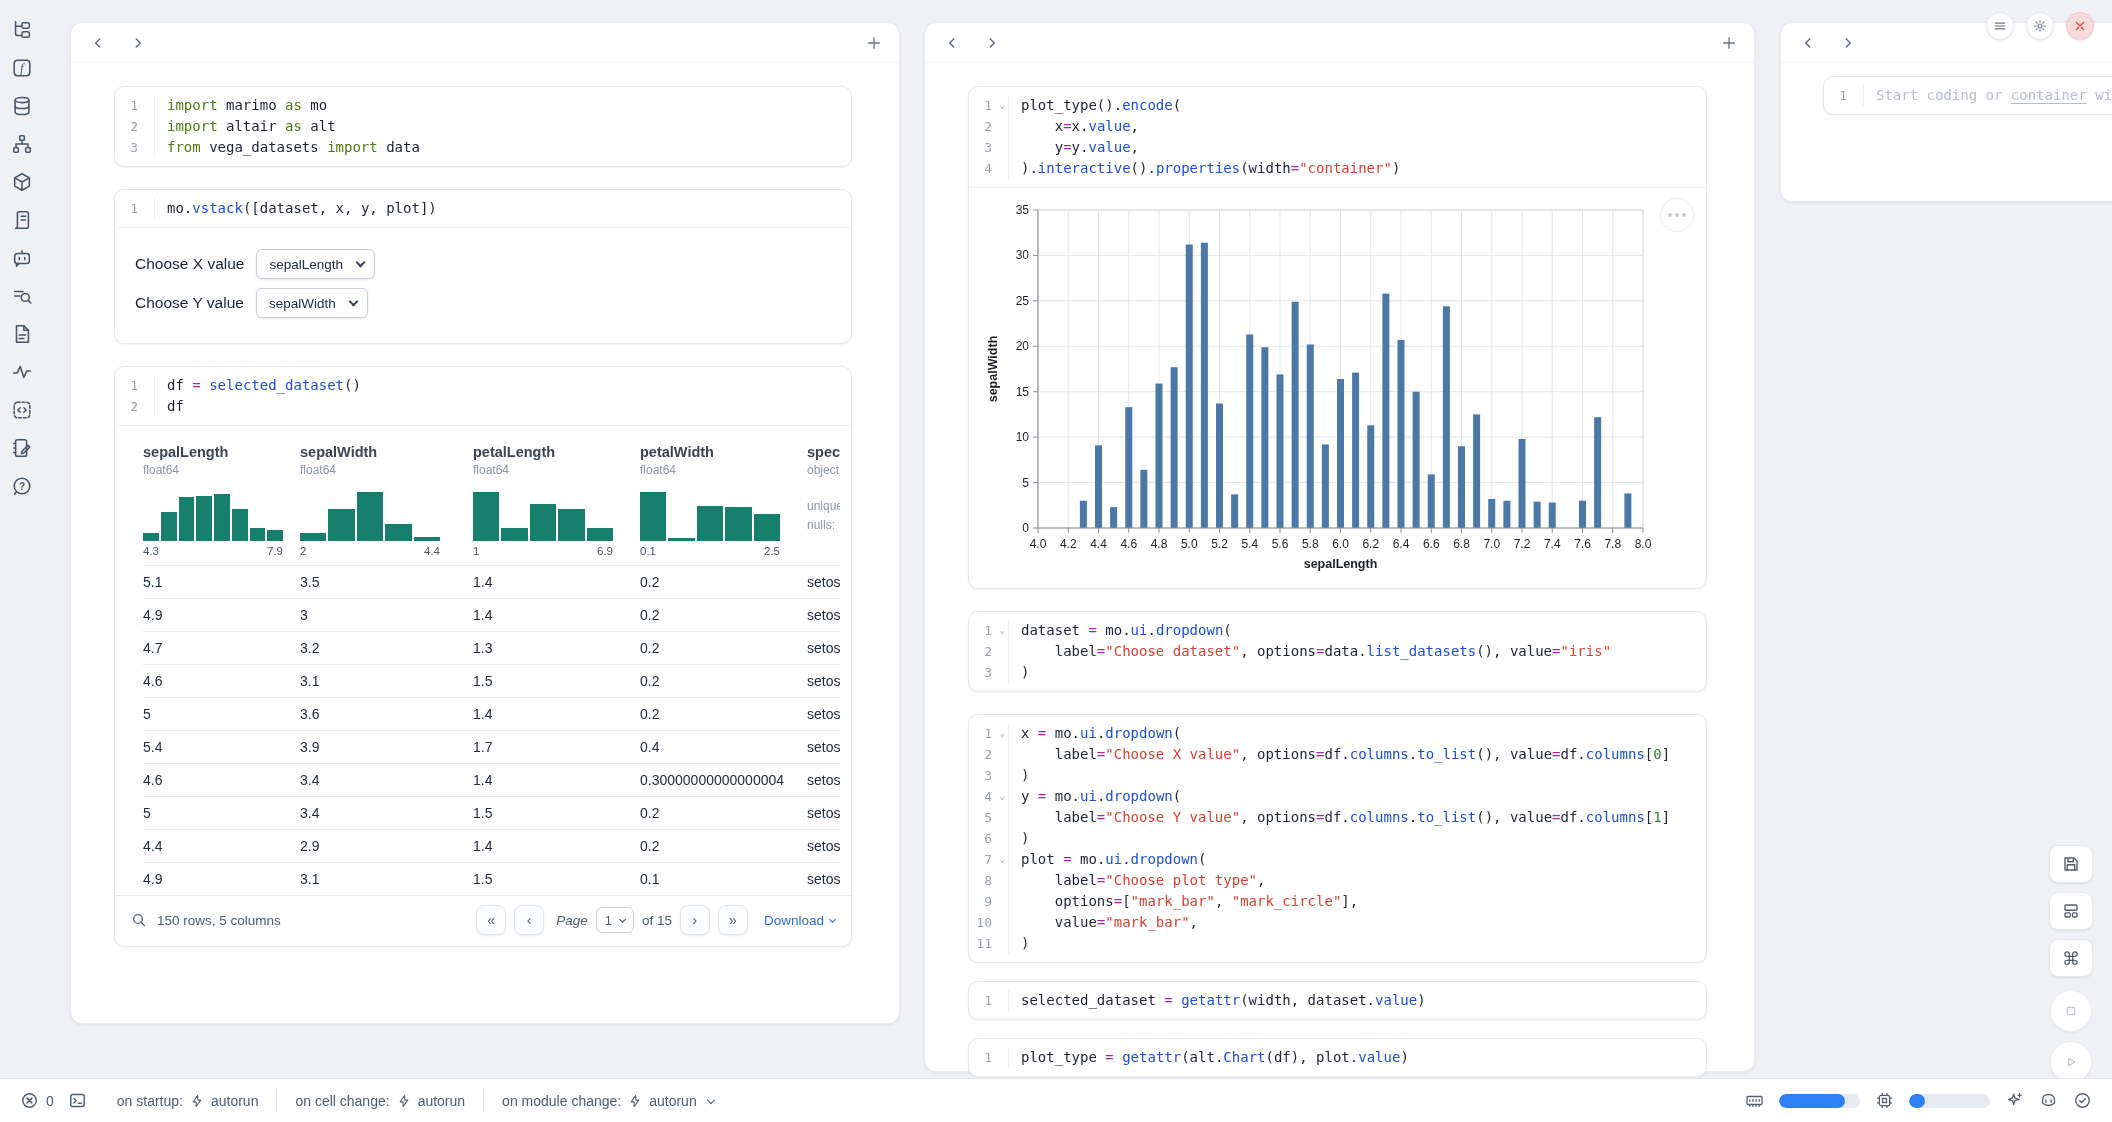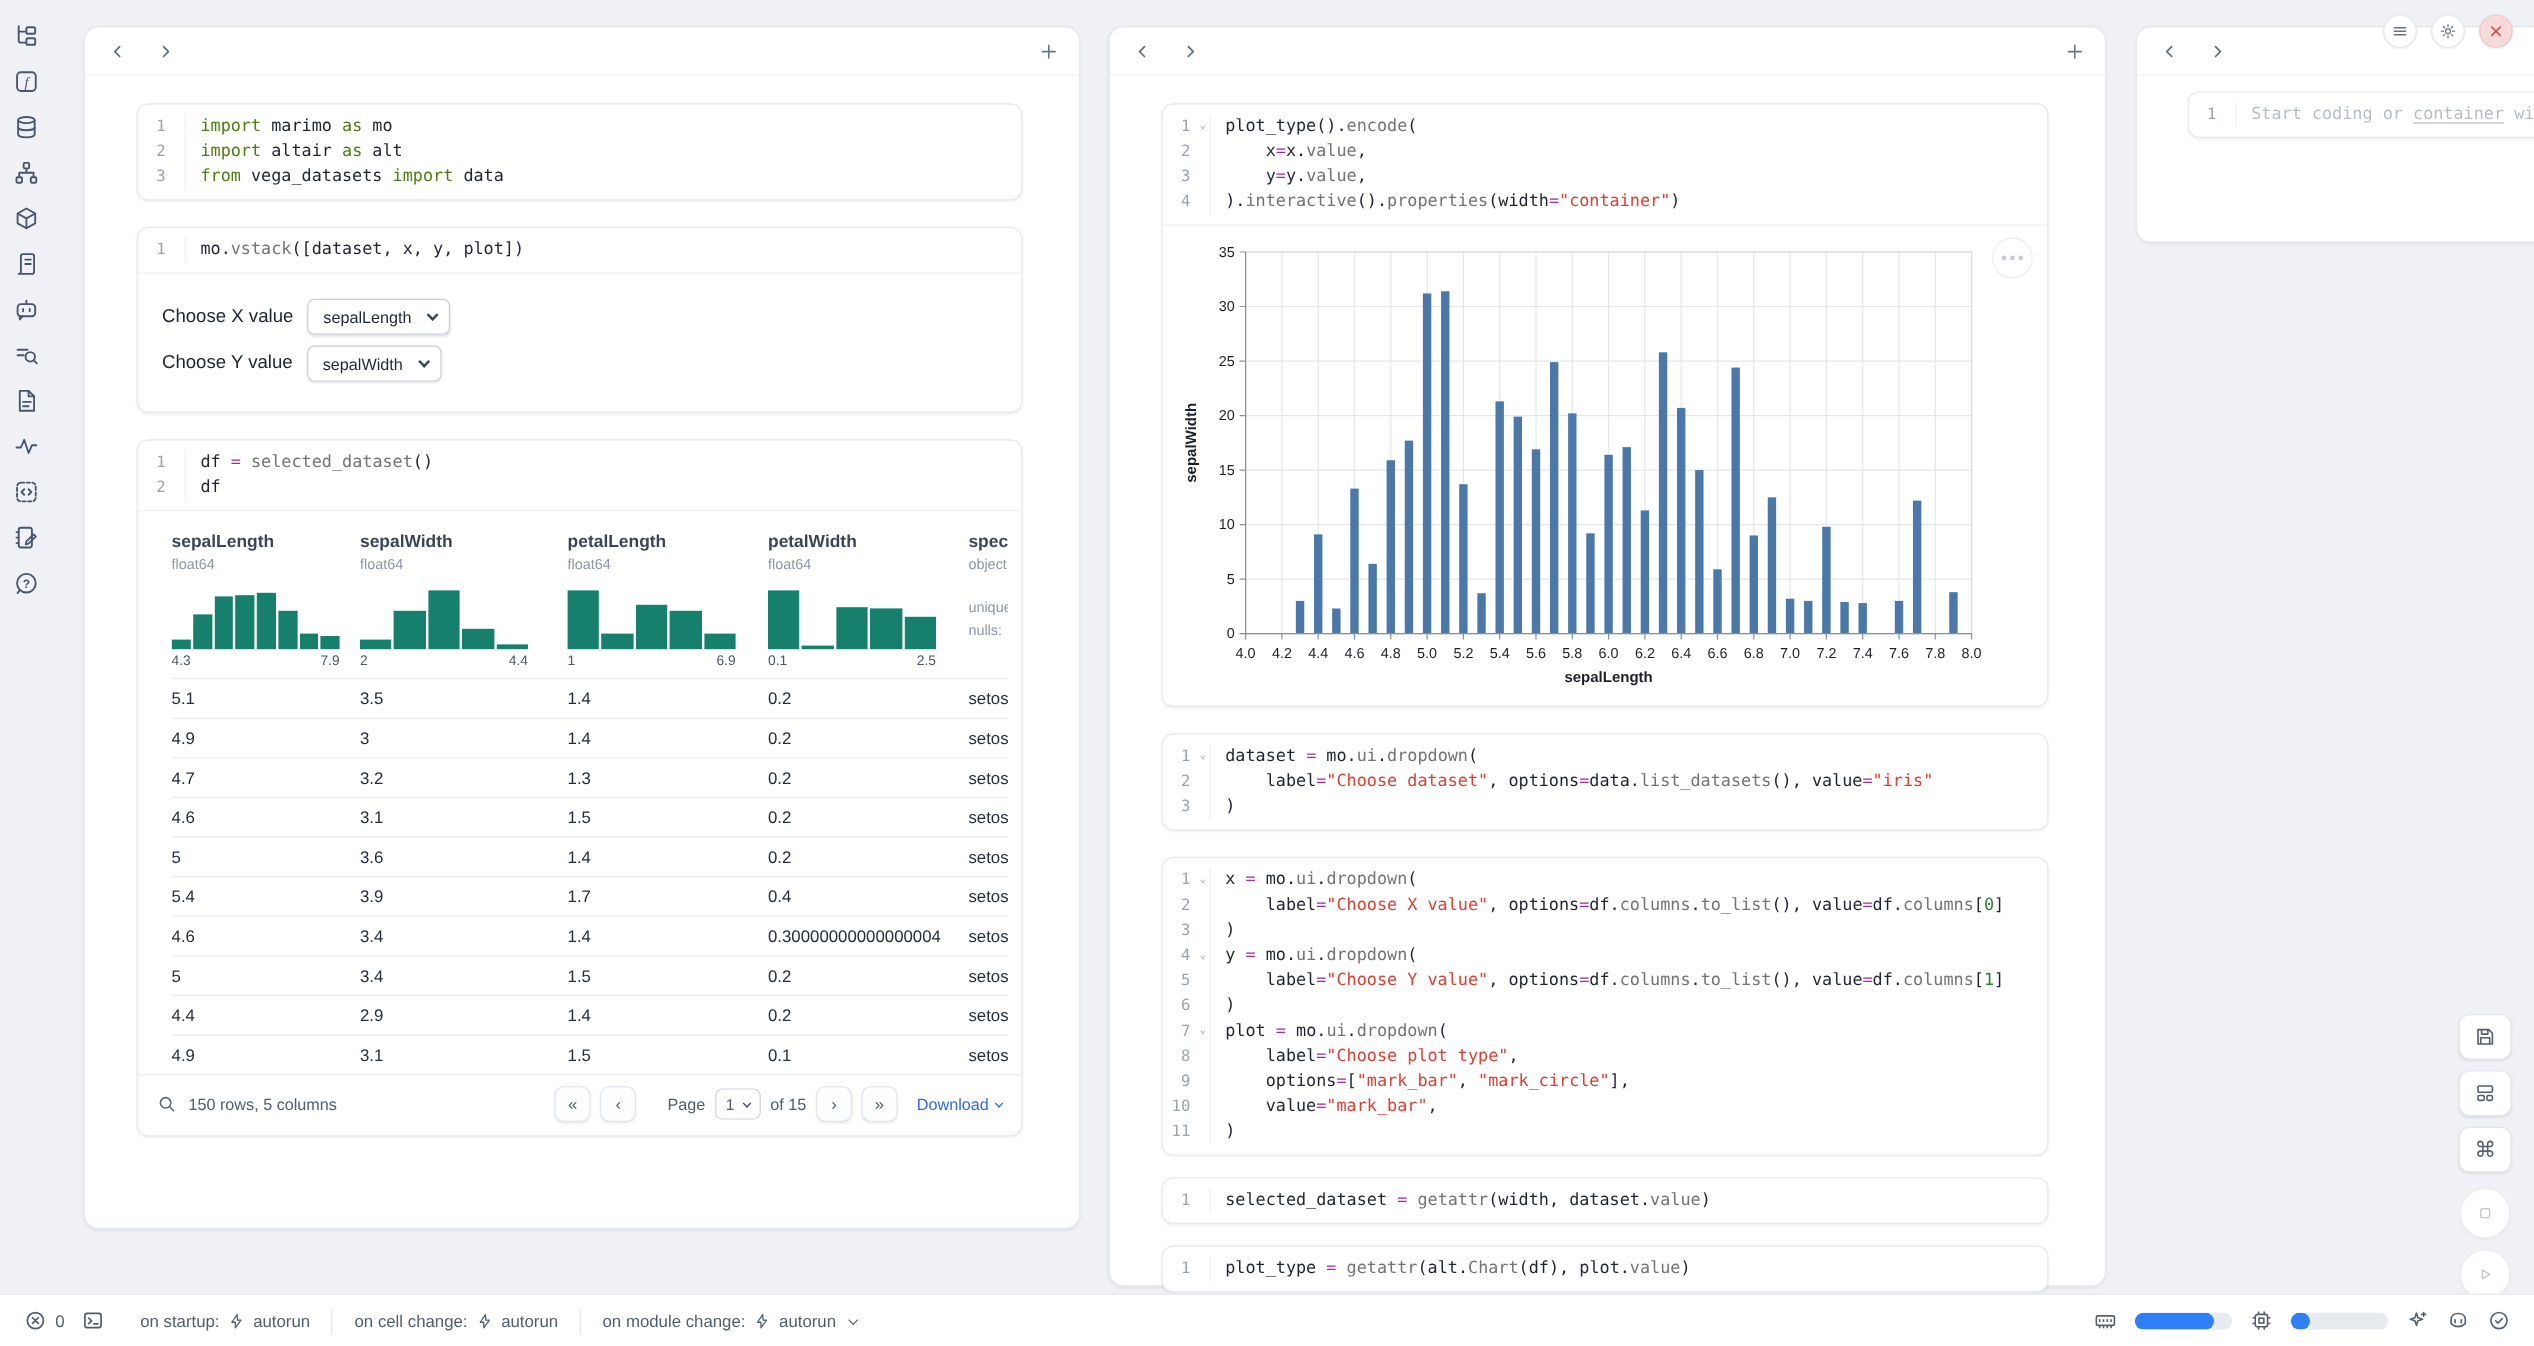--- a/index.html
+++ b/index.html
@@ -36,21 +36,21 @@
   .cell { background:#fff; border:1px solid #e5e8ed; border-radius:10px;
           box-shadow:0 1px 2px rgba(20,30,50,.06); margin:22px 47px 0 43px; overflow:hidden; }
   .cell.first { margin-top:23px; }
   .code { padding:8px 0 8px 0; font-family:"DejaVu Sans Mono","Liberation Mono",monospace;
           font-size:14px; line-height:21px; }
   .cline { display:flex; }
   .gut { flex:0 0 40px; width:40px; text-align:right; padding-right:16px; color:#9aa3ad;
          font-size:13px; border-right:1px solid #edeff2; position:relative; }
   .fold { position:absolute; right:3px; top:0; font-size:9px; color:#9aa3ad; }
   .ctext { padding-left:12px; white-space:pre; }
-  .tok-kw { color:#4d7c0f; } .tok-fn { color:#737373; } .tok-str { color:#d84133; }
+  .tok-kw { color:#4d7c0f; } .tok-fn { color:#1d4ed8; } .tok-str { color:#d84133; }
   .tok-num { color:#2e7d32; } .tok-eq { color:#a626a4; } .tok-pl { color:#1f2430; }
 
   .out { border-top:1px solid #eef0f3; }
 
   
   .formout { padding:12px 20px 16px 20px; }
   .frow { display:flex; align-items:center; gap:12px; margin:9px 0; font-size:15.5px; color:#1c2430; }
   .selbox { height:30px; background:#fff; border:1px solid #c9d0d9; border-radius:6px;
             box-shadow:0 1px 2px rgba(0,0,0,.10); display:inline-flex; align-items:center;
             justify-content:space-between; padding:0 10px 0 12px; font-size:13.5px; color:#1f2937; cursor:pointer; }
@@ -73,21 +73,21 @@
   .trow { display:grid; grid-template-columns:157px 173px 167px 167px 130px; width:794px;
           height:33px; align-items:center; border-top:1px solid #e9ebef; font-size:14px; color:#242d3c; }
   .tfoot { display:flex; align-items:center; justify-content:space-between; border-top:1px solid #e9ebef;
            padding:9px 16px 11px 16px; margin-top:0; font-size:13.5px; color:#4e5d6e; }
   .tf-left { display:flex; align-items:center; gap:10px; }
   .tf-left svg { width:16px; height:16px; color:#5b6878; }
   .tf-right { display:flex; align-items:center; gap:8px; }
   .pagebtn { width:30px; height:30px; border:1px solid #e2e6eb; border-radius:8px; background:#fcfdfe;
              box-shadow:0 1px 2px rgba(0,0,0,.07); color:#4e5d6e; font-size:14px; cursor:pointer;
              display:flex; align-items:center; justify-content:center; }
-  .pglbl { margin-left:18px; }
+  .pglbl { margin-left:4px;font-style:italic; }
   .pageselect { height:26px; border:1px solid #ccd3da; border-radius:6px; padding:0 8px;
                 display:inline-flex; align-items:center; gap:8px; font-size:13px; cursor:pointer; background:#fff; }
   .pageselect .chev { width:5px; height:5px; margin:0 0 2px 0; border-width:1.5px; }
   .dl { color:#2e6be6; display:flex; align-items:center; gap:6px; margin-left:8px; cursor:pointer; }
   .dl .chev { width:5px; height:5px; border-color:#2e6be6; border-width:1.5px; margin:0 0 2px 0; }
 
   
   .chartwrap { position:relative; padding:8px 0 10px 14px; }
   .dots { position:absolute; top:10px; right:12px; width:34px; height:34px; border-radius:50%;
           border:1px solid #ebedf0; background:#fff; display:flex; align-items:center;

